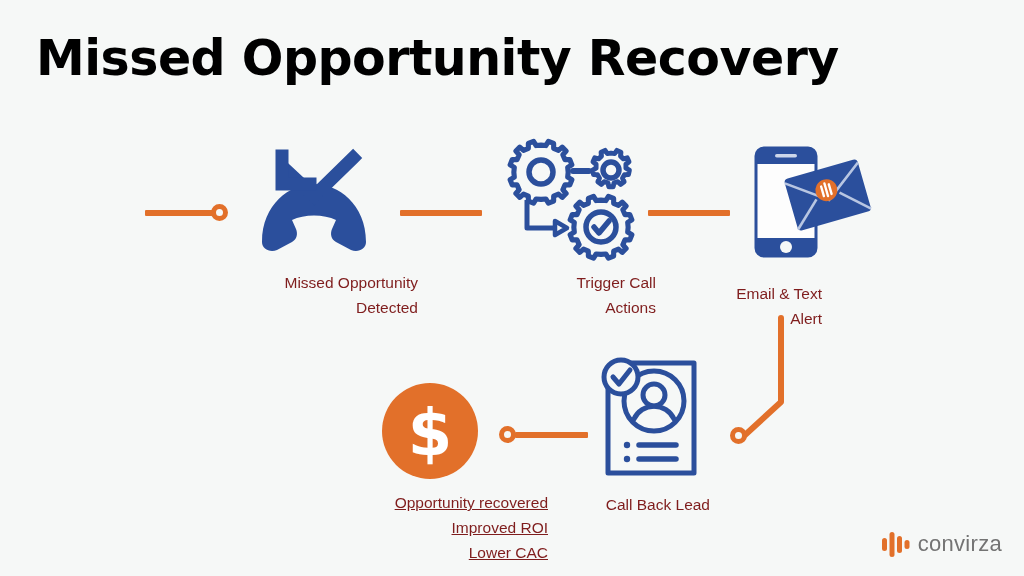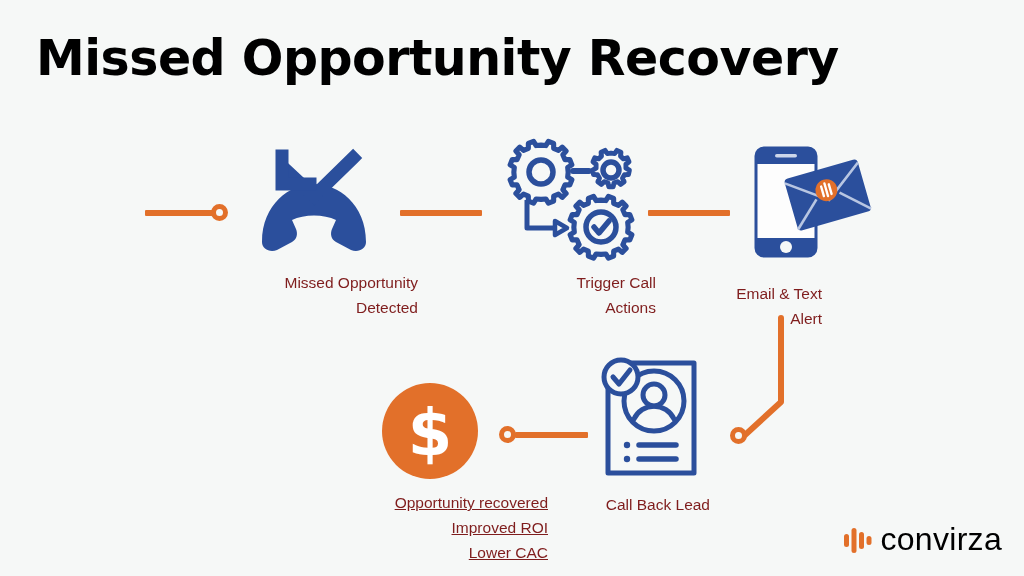--- a/index.html
+++ b/index.html
@@ -62,22 +62,22 @@
   }
   .logo-wrap {
     position: absolute;
     right: 22px;
     bottom: 18px;
     display: flex;
     align-items: center;
     gap: 7px;
   }
   .logo-text {
-    font-size: 32px;
-    color: #000000;
+    font-size: 22px;
+    color: #737373;
     letter-spacing: 0.3px;
     font-family: "Liberation Sans", sans-serif;
   }
   svg { display: block; overflow: visible; }
 </style>
 </head>
 <body>
 
 <div id="slide">
 

